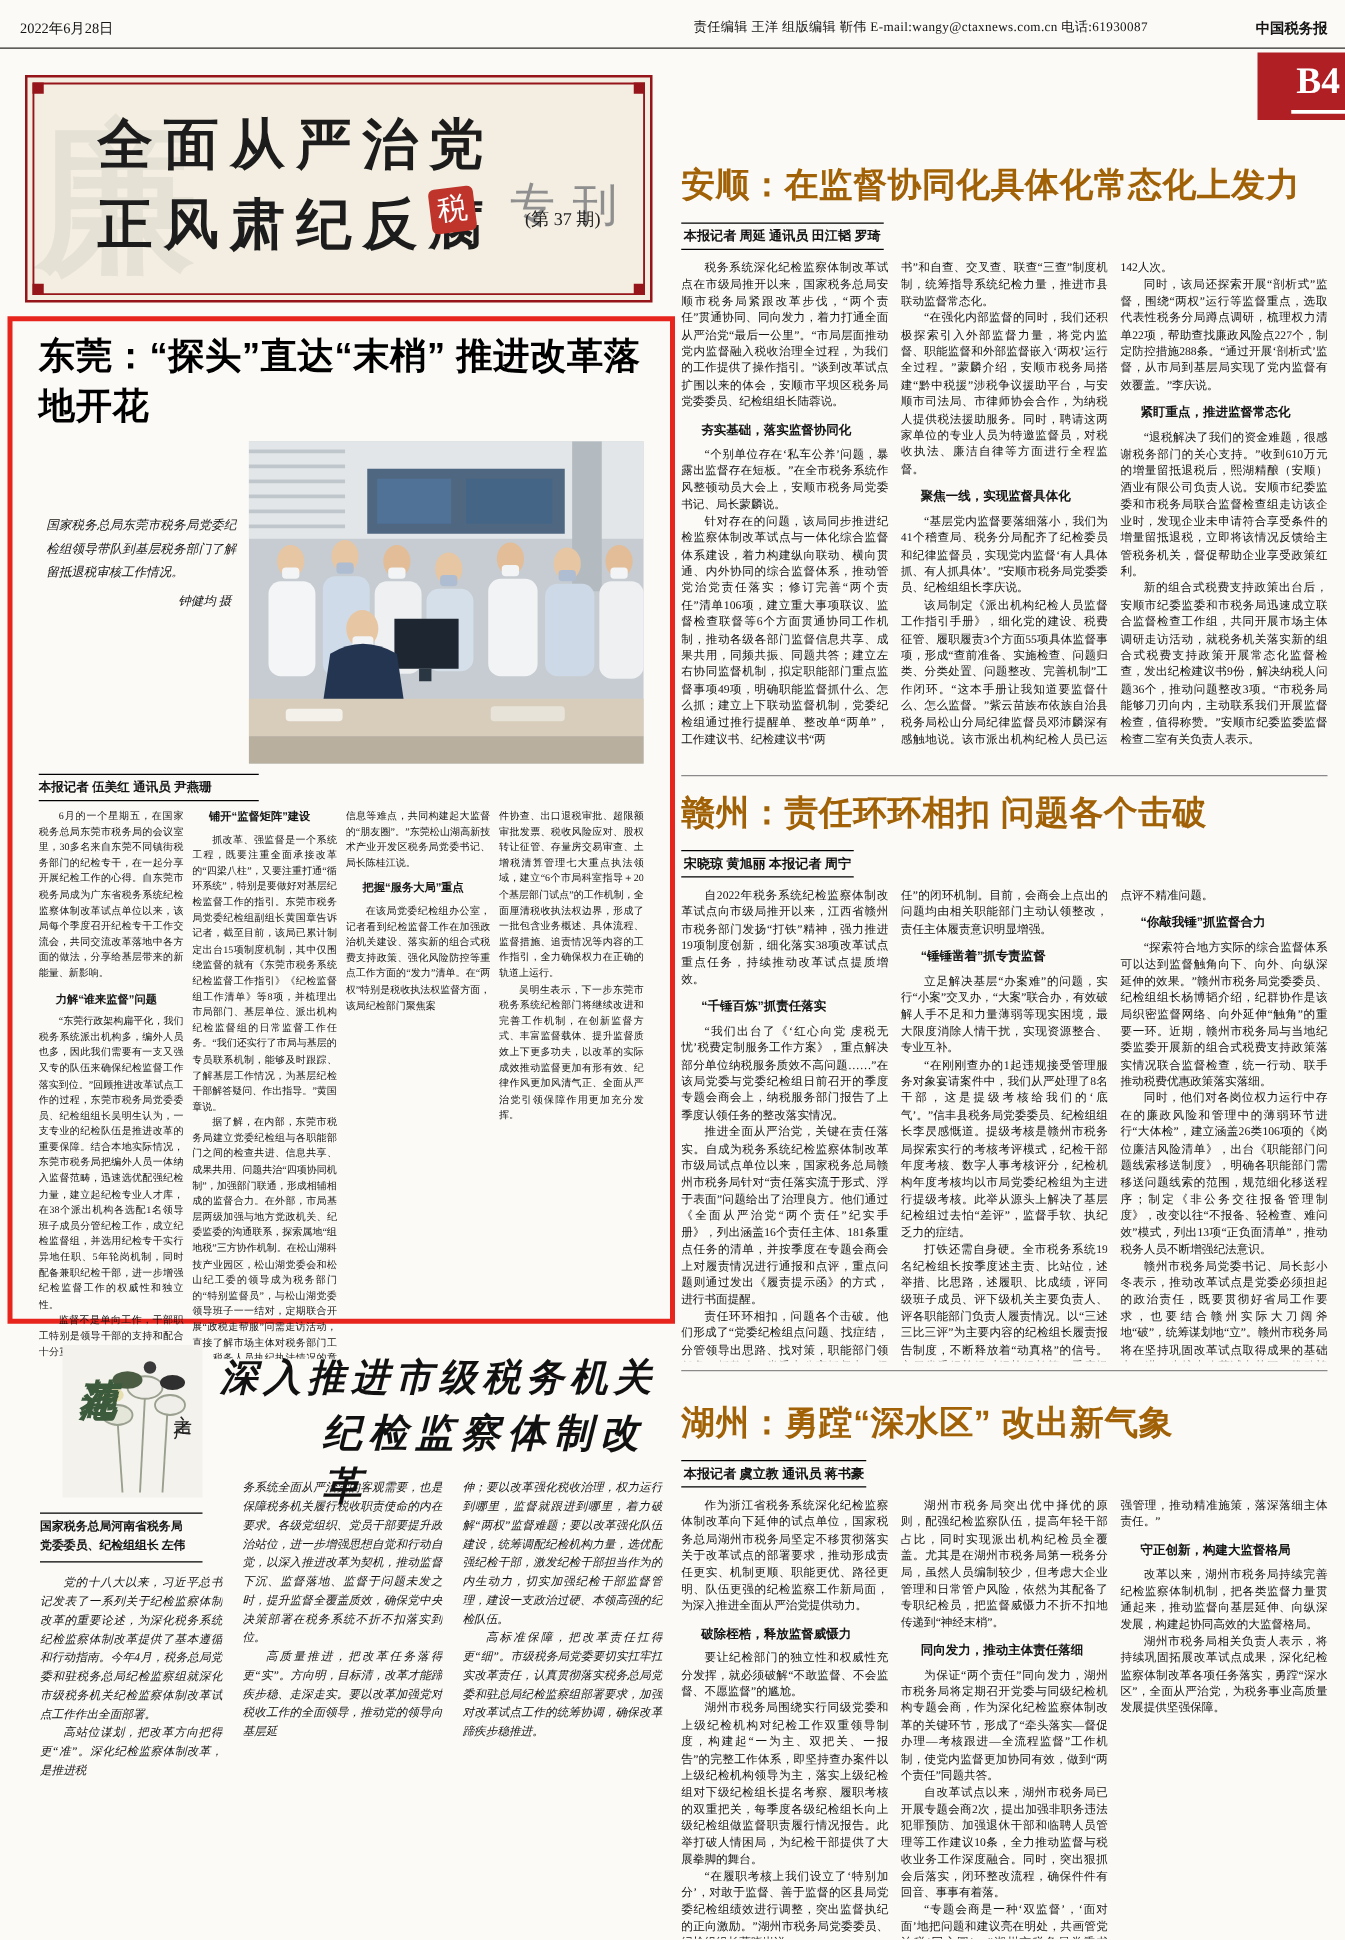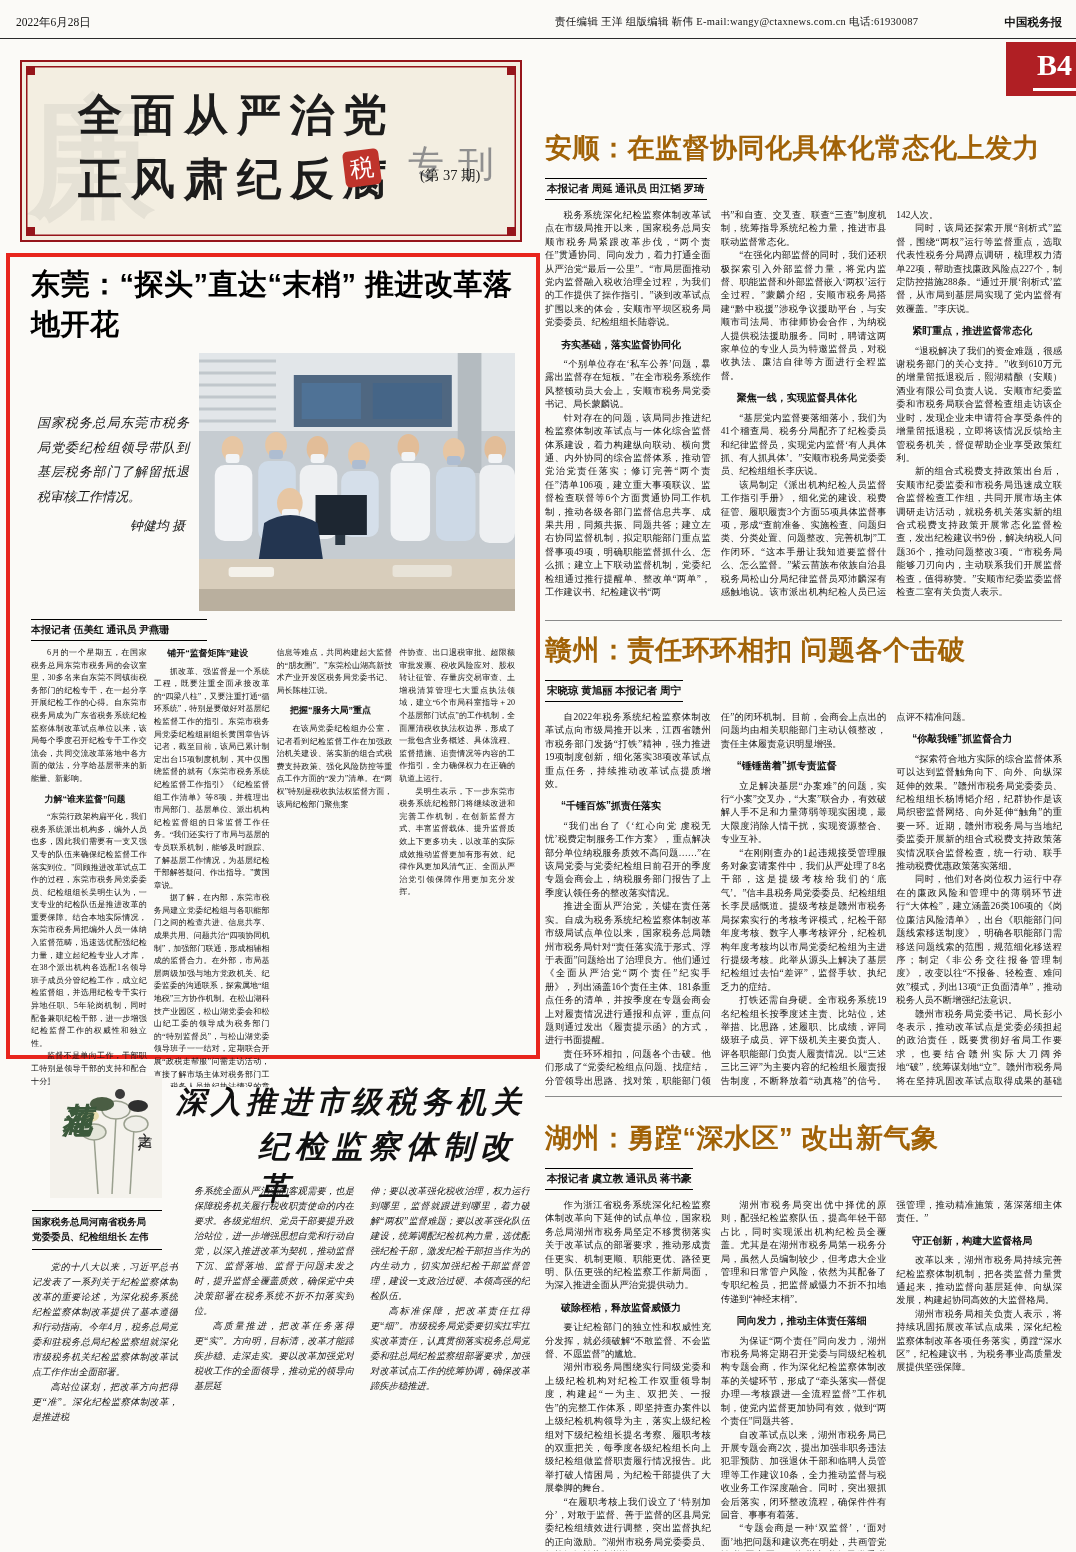--- a/index.html
+++ b/index.html
@@ -26,21 +26,21 @@
   .banner .lines{position:absolute;left:56px;top:22px;font-size:44px;font-weight:bold;letter-spacing:9px;line-height:64px;color:#1c1c1c;}
   .banner .seal{position:absolute;left:322px;top:88px;width:36px;height:36px;background:#bf342b;border-radius:5px;
       color:#fff;font-size:24px;line-height:36px;text-align:center;transform:rotate(-7deg);}
   .banner .zk{position:absolute;left:386px;top:78px;font-size:36px;color:#8f8f8f;letter-spacing:14px;font-family:"Liberation Sans","DejaVu Sans",sans-serif;font-weight:300;}
   .banner .issue{position:absolute;left:398px;top:104px;font-size:14.5px;color:#222;}
   
   .dg{position:absolute;left:6px;top:253px;width:534px;height:806px;border:4px solid #e8251d;background:#fbfaf7;
       box-sizing:border-box;padding:6px 21px;}
   .dg-head{font-size:29px;font-weight:bold;letter-spacing:.5px;margin:2px 0 8px;color:#000;}
   .dg-top{display:flex;}
-  .dg-cap{width:168px;padding:58px 10px 0 6px;box-sizing:border-box;font-size:13px;line-height:1.9;text-align:justify;font-style:italic;}
+  .dg-cap{width:168px;padding:58px 10px 0 6px;box-sizing:border-box;font-size:10px;line-height:1.9;text-align:justify;font-style:italic;}
   .dg-credit{text-align:right;padding-right:4px;margin-top:4px;font-style:italic;}
   .dg-photo{flex:1;height:258px;}
   .dg-byline{width:176px;margin-top:8px;border-top:1.2px solid #000;border-bottom:1.2px solid #000;
       padding:3px 0;font-size:10px;font-weight:bold;}
   .dg-cols{display:flex;gap:7px;margin-top:6px;height:440px;overflow:hidden;}
   .dg-cols .col{flex:1;overflow:hidden;}
   .dg-cols p{margin:0;font-size:8px;line-height:12.6px;text-align:justify;text-indent:2em;}
   .dg-cols p.cont{text-indent:0;}
   .dg-cols p.sub{font-weight:bold;font-size:9px;text-indent:1.5em;margin:7px 0 6px;font-family:"Liberation Sans","DejaVu Sans",sans-serif;}
   
@@ -252,21 +252,21 @@
       <p>湖州市税务局突出优中择优的原则，配强纪检监察队伍，提高年轻干部占比，同时实现派出机构纪检员全覆盖。尤其是在湖州市税务局第一税务分局，虽然人员编制较少，但考虑大企业管理和日常管户风险，依然为其配备了专职纪检员，把监督威慑力不折不扣地传递到“神经末梢”。</p>
       <p class="sub">同向发力，推动主体责任落细</p>
       <p>为保证“两个责任”同向发力，湖州市税务局将定期召开党委与同级纪检机构专题会商，作为深化纪检监察体制改革的关键环节，形成了“牵头落实—督促办理—考核跟进—全流程监督”工作机制，使党内监督更加协同有效，做到“两个责任”同题共答。</p>
       <p>自改革试点以来，湖州市税务局已开展专题会商2次，提出加强非职务违法犯罪预防、加强退休干部和临聘人员管理等工作建议10条，全力推动监督与税收业务工作深度融合。同时，突出狠抓会后落实，闭环整改流程，确保件件有回音、事事有着落。</p>
       <p>“专题会商是一种‘双监督’，‘面对面’地把问题和建议亮在明处，共画管党治税‘同心圆’。”湖州市税务局党委书记、局长徐建华说，“我们根据纪检组在日常监督执行中发现的问题和提出的建议，有针对性地完善制度、加</p>
     </div>
     <div class="col">
       <p class="cont">强管理，推动精准施策，落深落细主体责任。”</p>
       <p class="sub">守正创新，构建大监督格局</p>
       <p>改革以来，湖州市税务局持续完善纪检监察体制机制，把各类监督力量贯通起来，推动监督向基层延伸、向纵深发展，构建起协同高效的大监督格局。</p>
-      <p>湖州市税务局相关负责人表示，将持续巩固拓展改革试点成果，深化纪检监察体制改革各项任务落实，勇蹚“深水区”，纪检建议书，为税务事业高质量发展提供坚强保障。</p>
+      <p>湖州市税务局相关负责人表示，将持续巩固拓展改革试点成果，深化纪检监察体制改革各项任务落实，勇蹚“深水区”，全面从严治党，为税务事业高质量发展提供坚强保障。</p>
     </div>
   </div>
 </div>
 
 <div class="lhc">
   <div class="lhc-logo">
     <svg width="112" height="122" viewBox="0 0 112 122" style="position:absolute;left:0;top:0">
       <g stroke="#9aa08f" fill="none" stroke-width="1.5">
         <line x1="62" y1="118" x2="66" y2="40"></line>
           <line x1="80" y1="118" x2="84" y2="52"></line>

